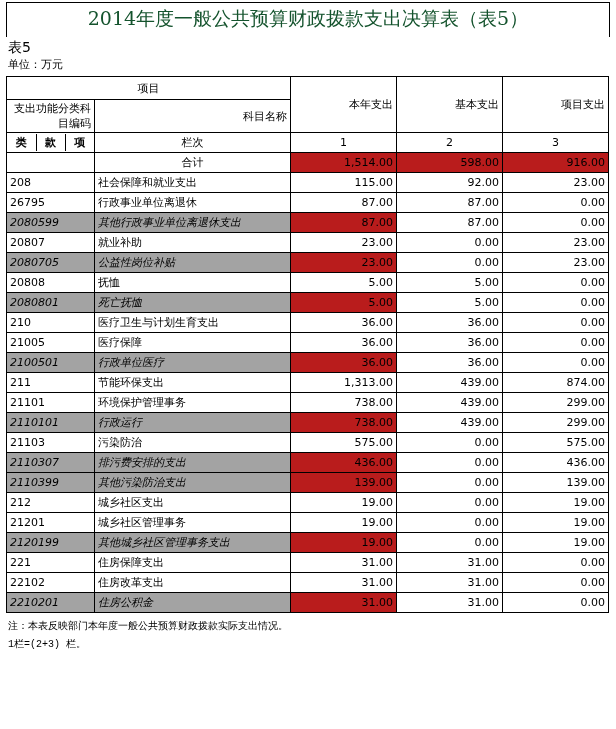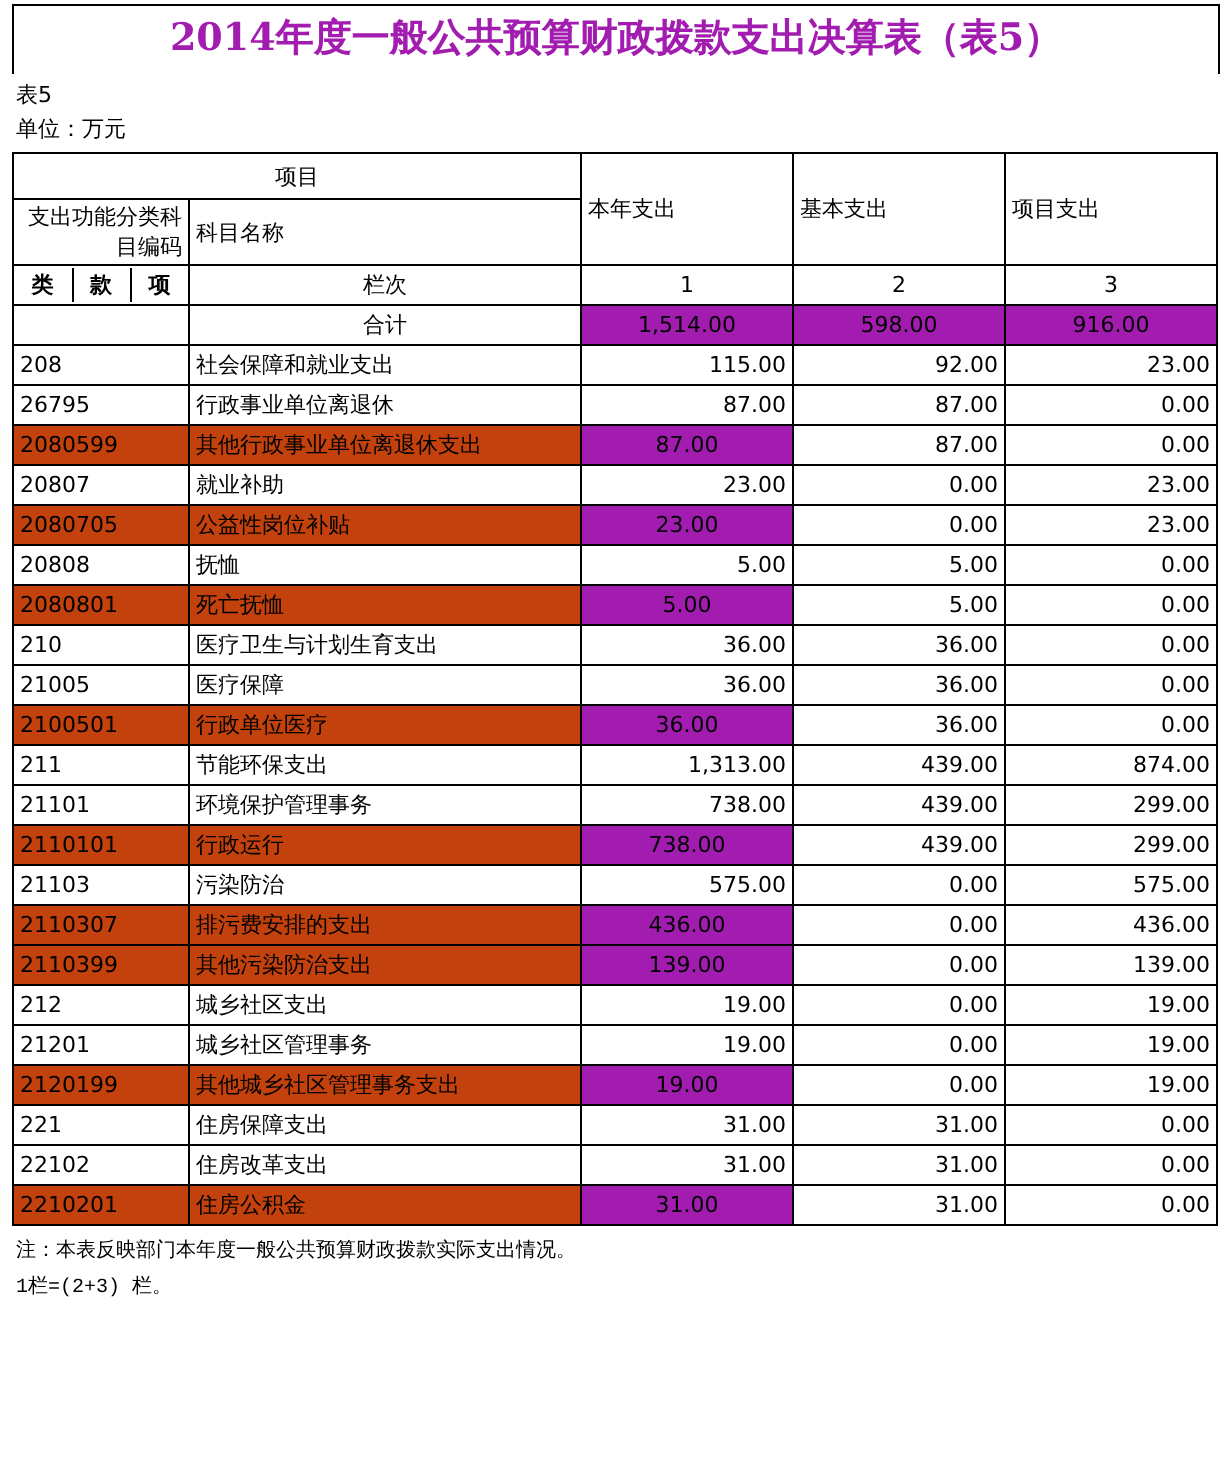--- a/index.html
+++ b/index.html
@@ -25,27 +25,27 @@
   .title-bar {
     border-top: 1px solid #000;
     border-left: 1px solid #000;
     border-right: 1px solid #000;
     text-align: center;
     padding: 3px 0 5px 0;
     margin-top: 2px;
   }
   .title-bar .title {
     font-family: "DejaVu Serif", "Liberation Serif", serif;
-    font-weight: bold;
+    font-weight: normal;
     font-size: 19px;
     letter-spacing: 0px;
-    color: #a21caf;
+    color: #14532d;
   }
   .meta-line {
-    font-size: 11px;
+    font-size: 14px;
     padding: 3px 2px 0 2px;
     line-height: 15px;
   }
   .meta-row {
     display: flex;
     justify-content: space-between;
     align-items: baseline;
     padding: 2px 2px 2px 2px;
     font-size: 11px;
   }
@@ -63,44 +63,44 @@
     height: 17px;
     vertical-align: middle;
     overflow: hidden;
     white-space: nowrap;
   }
   .c-code { width: 88px; }
   .c-name { width: 196px; }
   .c-num  { width: 106px; }
 
   .hdr {
-    text-align: left;
+    text-align: right;
     font-weight: bold;
     font-size: 12px;
   }
   .hdr-small {
     text-align: center;
     font-weight: bold;
     font-size: 11px;
   }
   .subhdr {
     text-align: center;
     font-size: 11px;
   }
   .num {
     text-align: right;
     padding-right: 5px;
     font-family: "DejaVu Sans", "Liberation Sans", sans-serif;
   }
   .green {
-    background: #a21caf;
-    text-align: center;
+    background: #b91c1c;
   }
   .cyan {
-    background: #c2410c;
+    background: #a3a3a3;
+    font-style: italic;
   }
   .bold { font-weight: bold; }
   .lvl1 { padding-left: 8px; }
   .lvl2 { padding-left: 16px; margin-left: 40px; }
   .lvl3 { padding-left: 26px; }
   .code-cell { text-align: left; padding-left: 4px; }
   .notes {
     font-size: 10px;
     padding: 5px 2px 0 2px;
     line-height: 18px;

